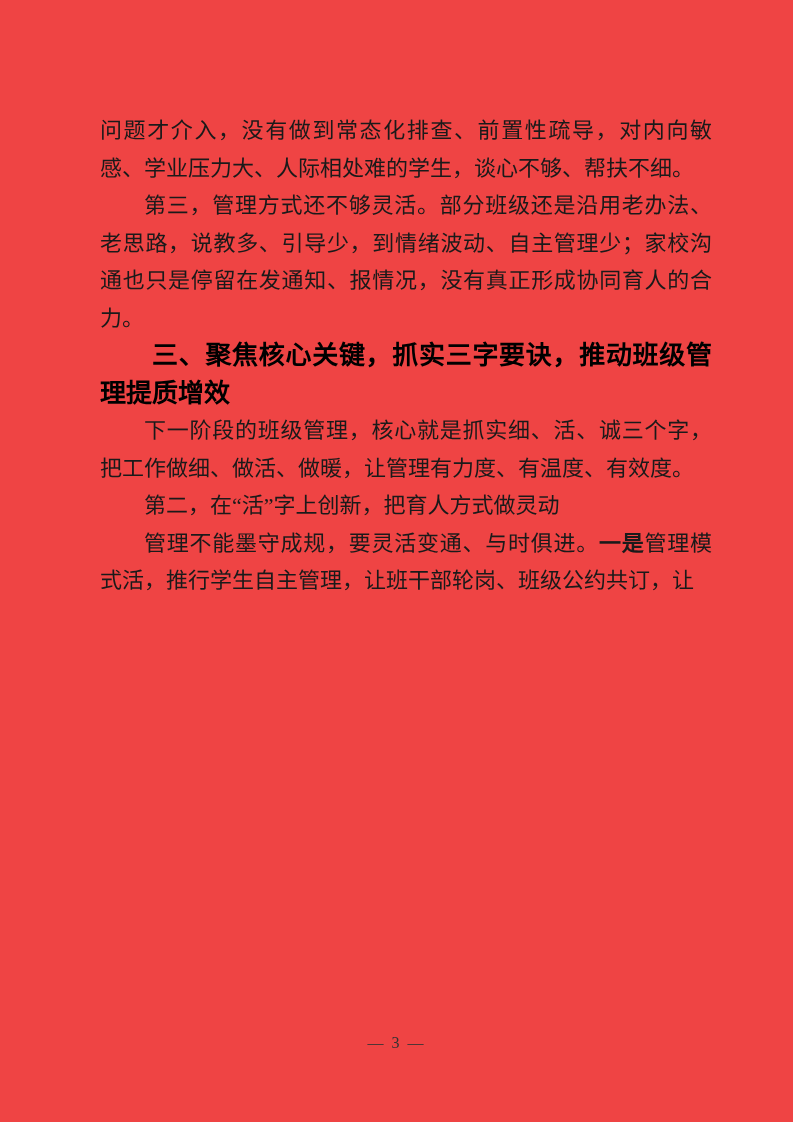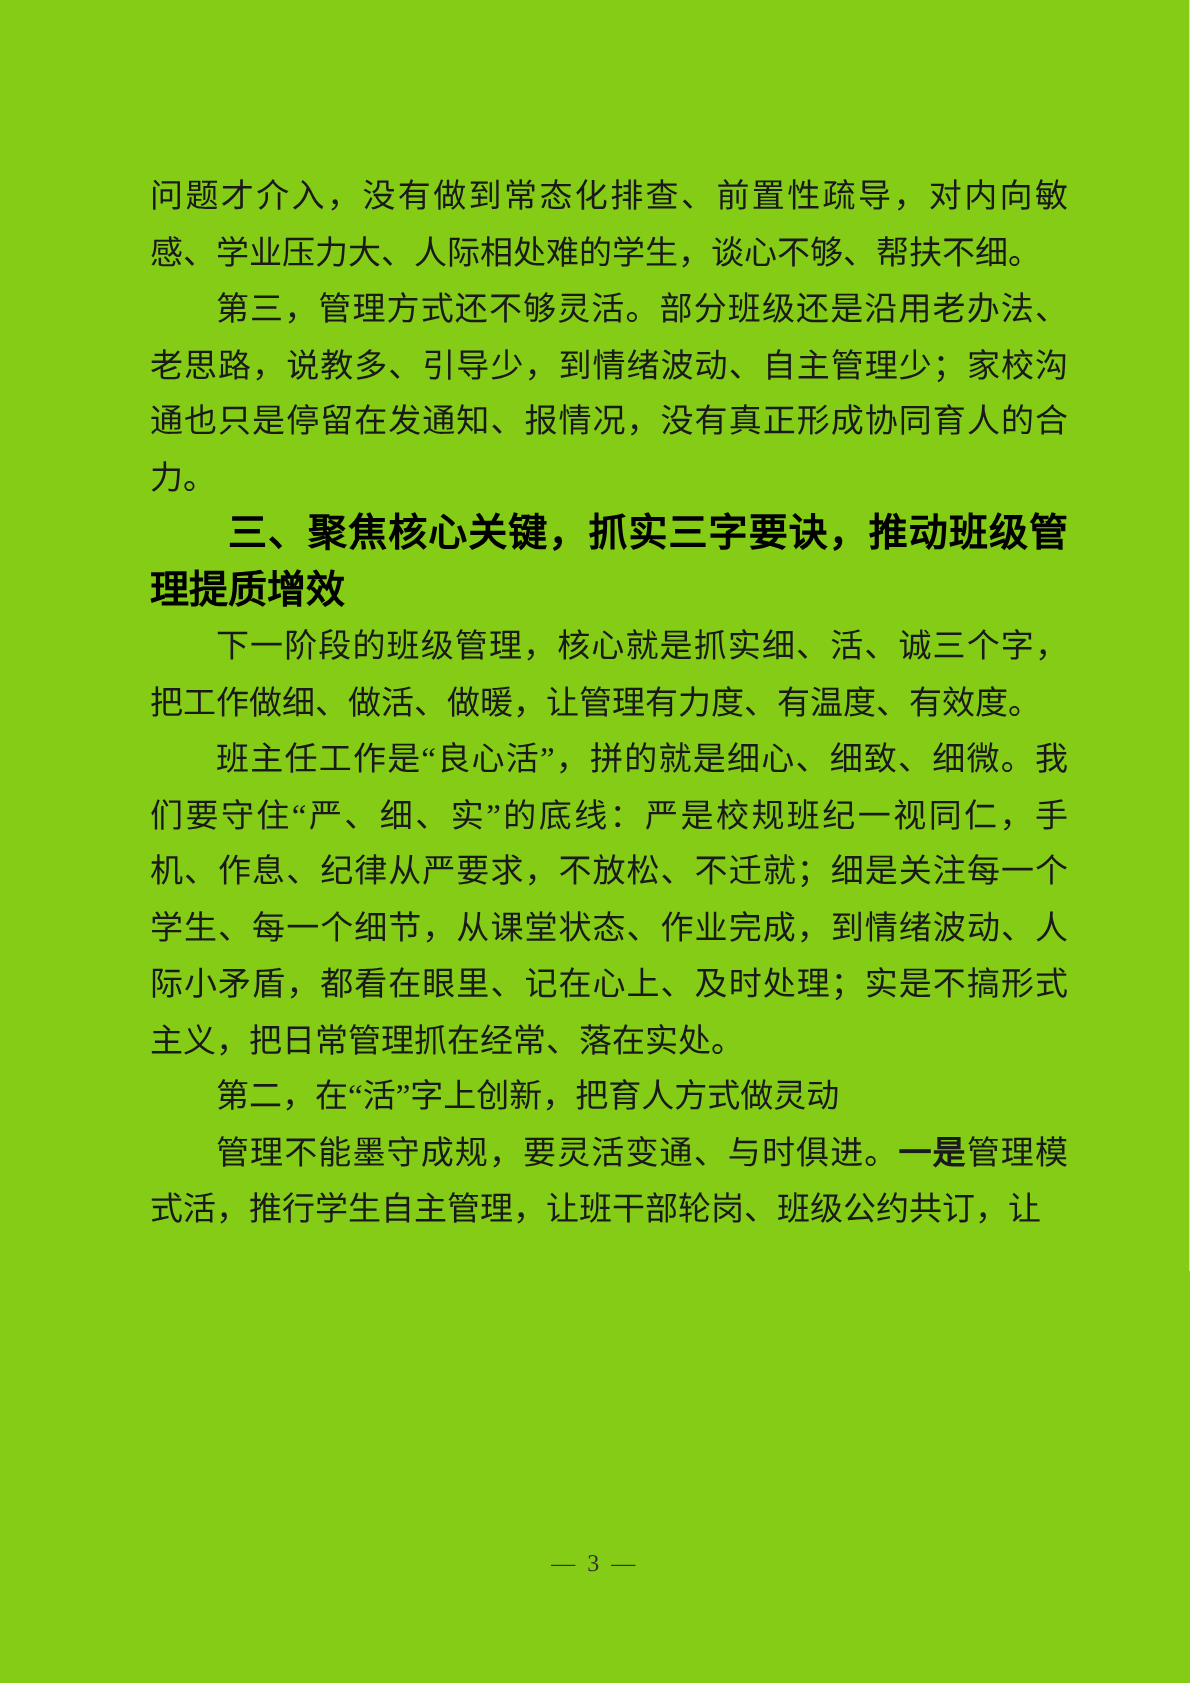--- a/index.html
+++ b/index.html
@@ -4,21 +4,21 @@
 <style>
   html, body {
     margin: 0;
     padding: 0;
     background: #ffffff;
   }
   .page {
     position: relative;
     width: 793px;
     height: 1122px;
-    background: #84cc16;
+    background: #ef4444;
     color: #000000;
     overflow: hidden;
     font-family: "Liberation Serif", "DejaVu Serif", serif;
   }
   .doc-body {
     position: absolute;
     left: 100px;
     top: 112px;
     width: 612px;
     font-size: 22px;
@@ -69,21 +69,20 @@
     <p class="para no-indent">问题才介入，没有做到常态化排查、前置性疏导，对内向敏感、学业压力大、人际相处难的学生，谈心不够、帮扶不细。</p>
 
     <p class="para">第三，管理方式还不够灵活。部分班级还是沿用老办法、老思路，说教多、引导少，到情绪波动、自主管理少；家校沟通也只是停留在发通知、报情况，没有真正形成协同育人的合力。</p>
 
 
     <h2 class="section-heading">三、聚焦核心关键，抓实三字要诀，推动班级管理提质增效</h2>
 
     <p class="para">下一阶段的班级管理，核心就是抓实细、活、诚三个字，把工作做细、做活、做暖，让管理有力度、有温度、有效度。</p>
 
 
-    <p class="para">班主任工作是“良心活”，拼的就是细心、细致、细微。我们要守住“严、细、实”的底线：严是校规班纪一视同仁，手机、作息、纪律从严要求，不放松、不迁就；细是关注每一个学生、每一个细节，从课堂状态、作业完成，到情绪波动、人际小矛盾，都看在眼里、记在心上、及时处理；实是不搞形式主义，把日常管理抓在经常、落在实处。</p>
 
 
     <p class="para">第二，在“活”字上创新，把育人方式做灵动</p>
 
     <p class="para"><span>管理不能墨守成规，要灵活变通、与时俱进。</span><span class="emph-bold">一是</span><span>管理模式活，推行学生自主管理，让班干部轮岗、班级公约共订，让</span></p>
 
   </main>
 
   <footer class="page-footer">
     <span>— 3 —</span>

